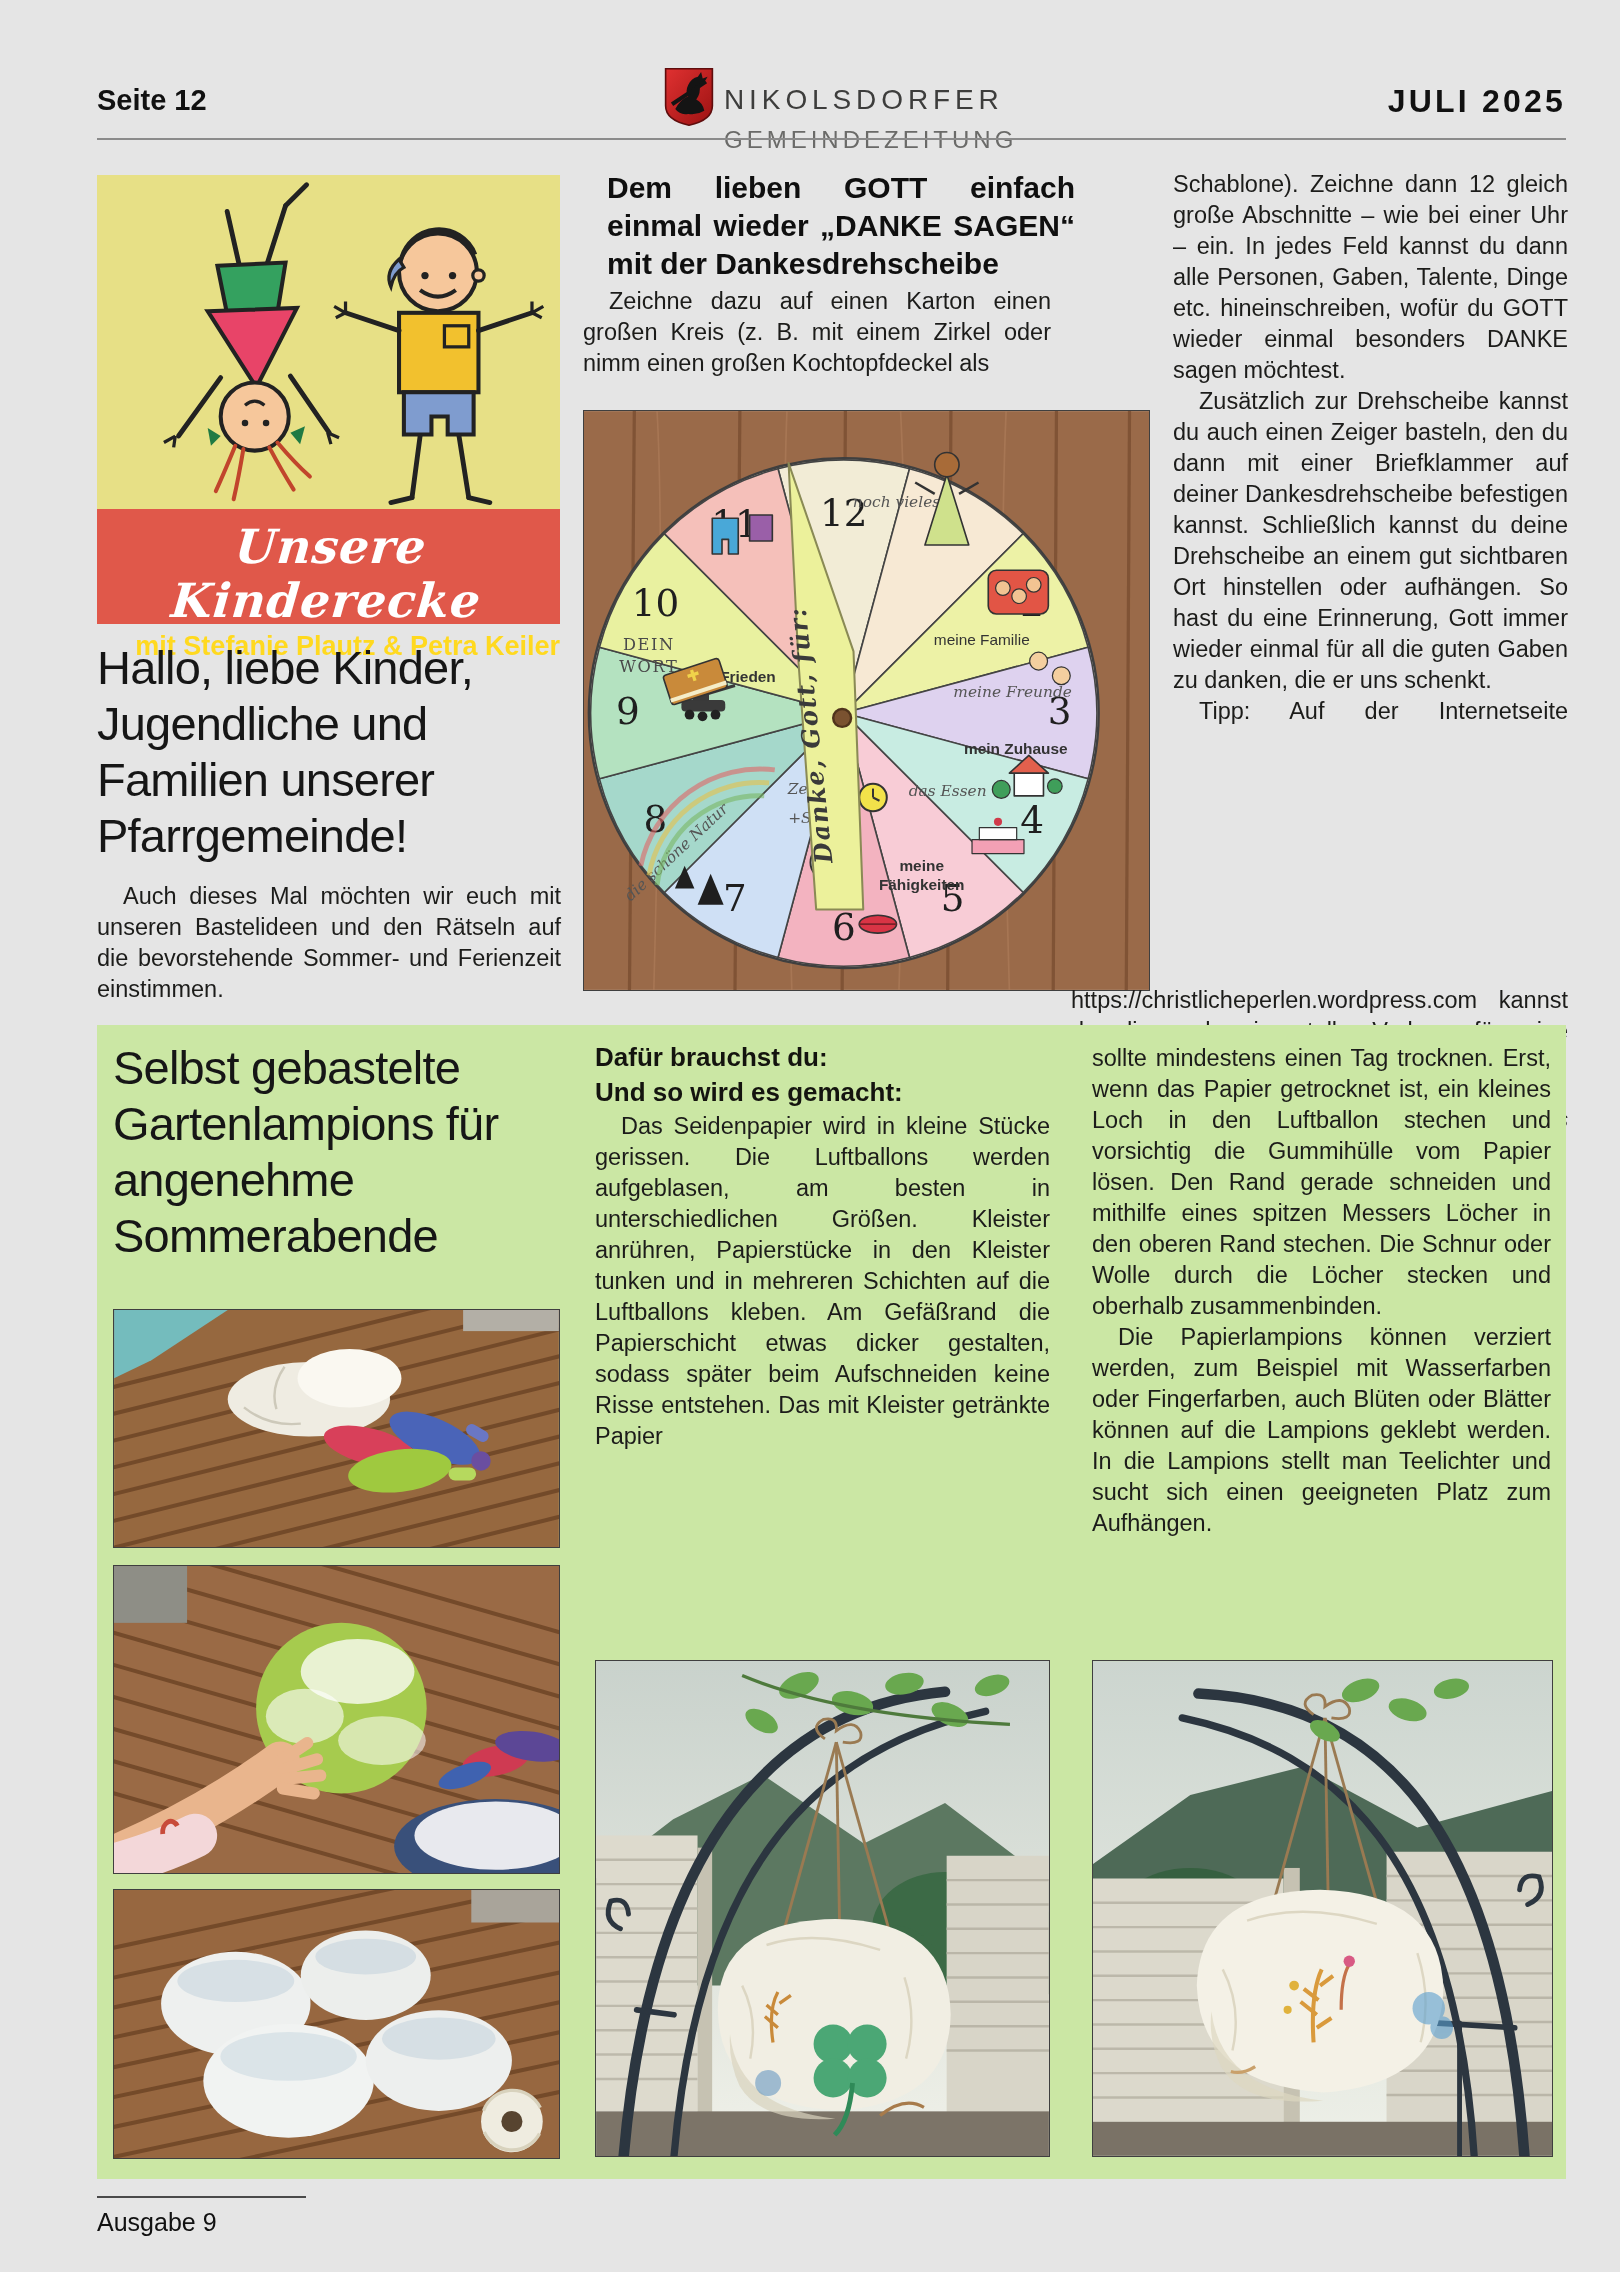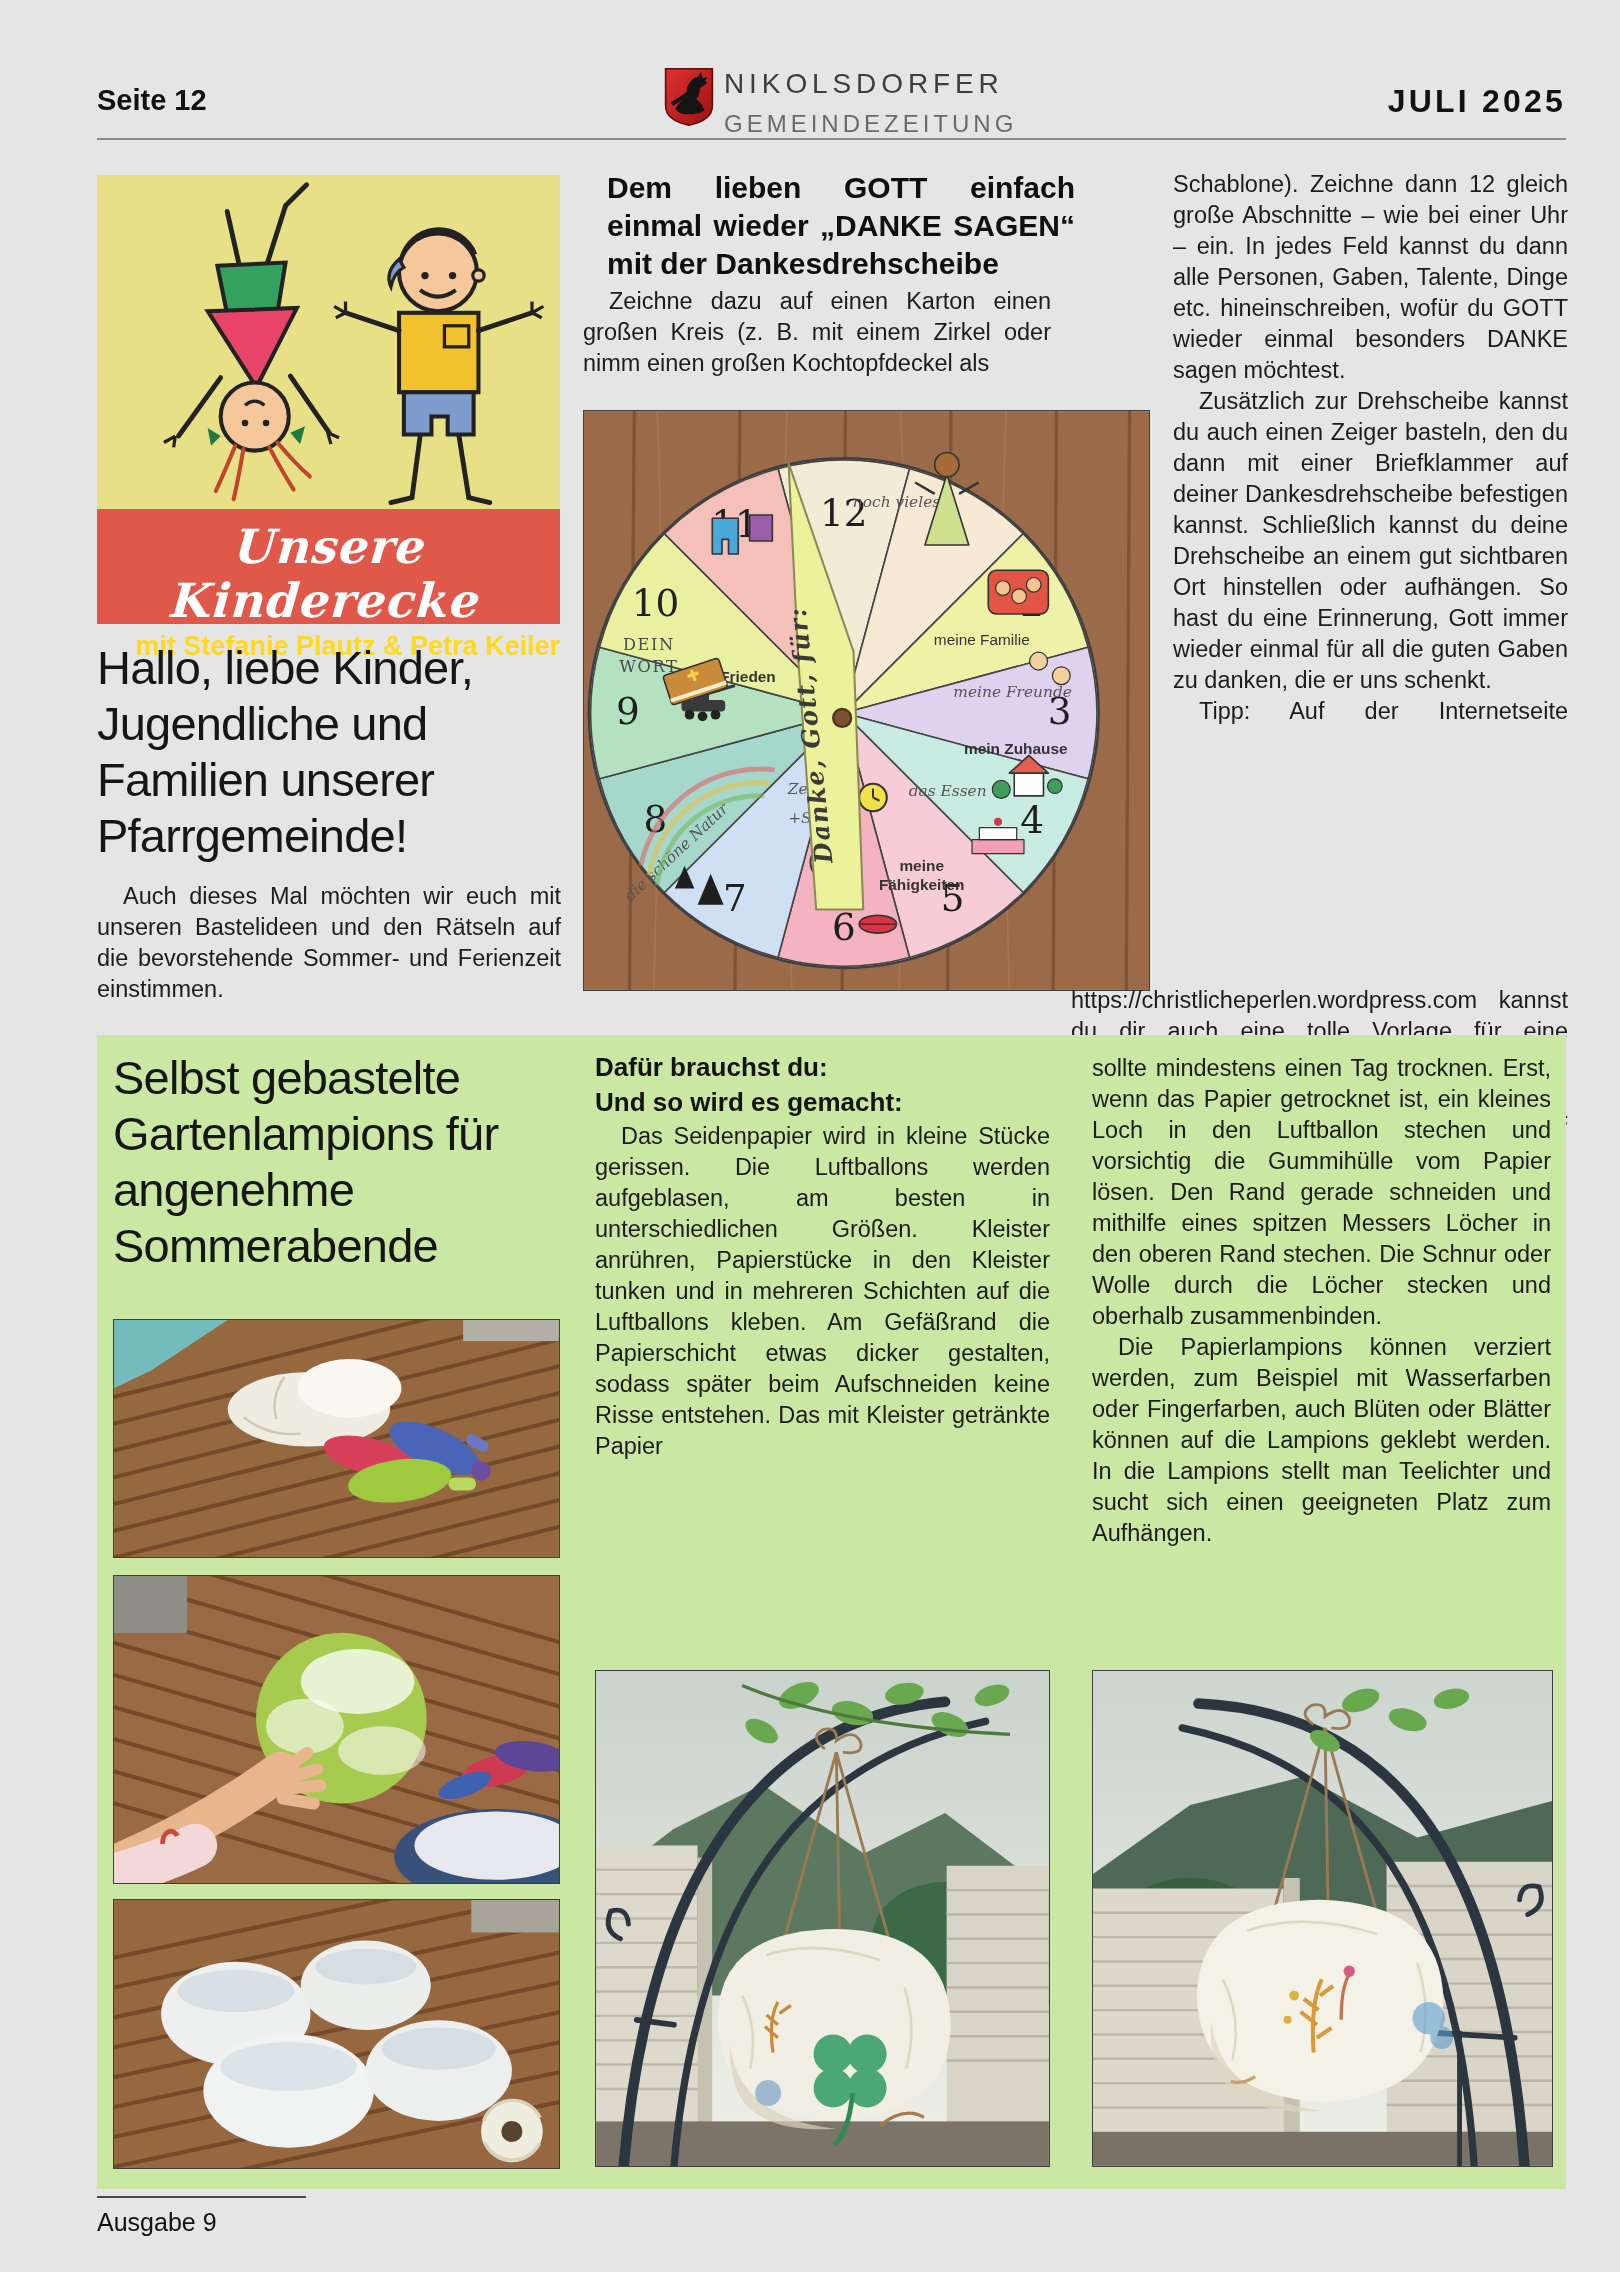--- a/index.html
+++ b/index.html
@@ -56,21 +56,21 @@
           <linearGradient id="redg" x1="0" y1="0" x2="1" y2="1">
         <stop offset="0" stop-color="#e03131"></stop>
             <stop offset="1" stop-color="#9c1212"></stop>
           </linearGradient>
         </defs>
       <path d="M2,2 H60 V48 Q60,66 31,72 Q2,66 2,48 Z" fill="url(#redg)" stroke="#5f0d0d" stroke-width="2"></path>
       <path d="M14,52 Q20,40 30,36 Q26,30 30,22 Q34,14 42,12 L46,6 L48,14 L54,12 Q50,20 44,22 Q46,32 40,40 Q48,44 50,54 Q40,60 30,58 Q20,60 14,52 Z" fill="#141414"></path>
       <path d="M10,46 L52,18" stroke="#141414" stroke-width="5"></path>
     </svg>
   </div>
-  <div class="abs" style="left:724px;top:68px;">
+  <div class="abs" style="left:724px;top:84px;">
     <div class="masthead-line1">NIKOLSDORFER</div>
     <div class="masthead-line2">GEMEINDEZEITUNG</div>
   </div>
   <div class="abs issue-date" style="right:54px;top:83px;">JULI 2025</div>
   <div class="abs header-rule" style="left:97px;top:138px;width:1469px;"></div>
 
   <div class="abs kids-box" style="left:97px;top:175px;width:463px;height:334px;">
     <svg width="463" height="334" viewBox="0 0 570 412">
 
       <g stroke="#222" stroke-width="6" stroke-linecap="round">
@@ -263,21 +263,21 @@
   </div>
 
   <div class="abs body-text" style="left:1071px;top:169px;width:497px;">
     <div class="wrapspacer"></div>
     <p>Schablone). Zeichne dann 12 gleich große Abschnitte – wie bei einer Uhr – ein. In jedes Feld kannst du dann alle Personen, Gaben, Talente, Dinge etc. hineinschreiben, wofür du GOTT wieder einmal besonders DANKE sagen möchtest.</p>
     <p class="ind">Zusätzlich zur Drehscheibe kannst du auch einen Zeiger basteln, den du dann mit einer Briefklammer auf deiner Dankesdrehscheibe befestigen kannst. Schließlich kannst du deine Drehscheibe an einem gut sichtbaren Ort hinstellen oder aufhängen. So hast du eine Erinnerung, Gott immer wieder einmal für all die guten Gaben zu danken, die er uns schenkt.</p>
     <p class="ind">Tipp: Auf der Internetseite https://christlicheperlen.wordpress.com kannst du dir auch eine tolle Vorlage für eine Dankesdrehscheibe ausdrucken!</p>
     <p class="source">Quelle: https://christlicheperlen.wordpress.com, Bettina Pranzas</p>
   </div>
 
-  <div class="abs green-box" style="left:97px;top:1025px;width:1469px;height:1154px;margin-top:10px;">
+  <div class="abs green-box" style="left:97px;top:1025px;width:1469px;height:1154px;">
 
     <div class="abs big-title" style="left:16px;top:14.6px;width:410px;">Selbst gebastelte Gartenlampions für angenehme Sommerabende</div>
 
     <div class="abs photo" style="left:16px;top:284px;width:445px;height:237px;">
       <svg width="445" height="237" viewBox="0 0 548 292">
         <rect width="548" height="292" fill="#96683f"></rect>
         <g transform="rotate(-14 274 146)" stroke="#6e4526" stroke-width="5" opacity="0.85">
           <line x1="-120" y1="30" x2="700" y2="30"></line>
             <line x1="-120" y1="62" x2="700" y2="62"></line>
           <line x1="-120" y1="94" x2="700" y2="94"></line>

